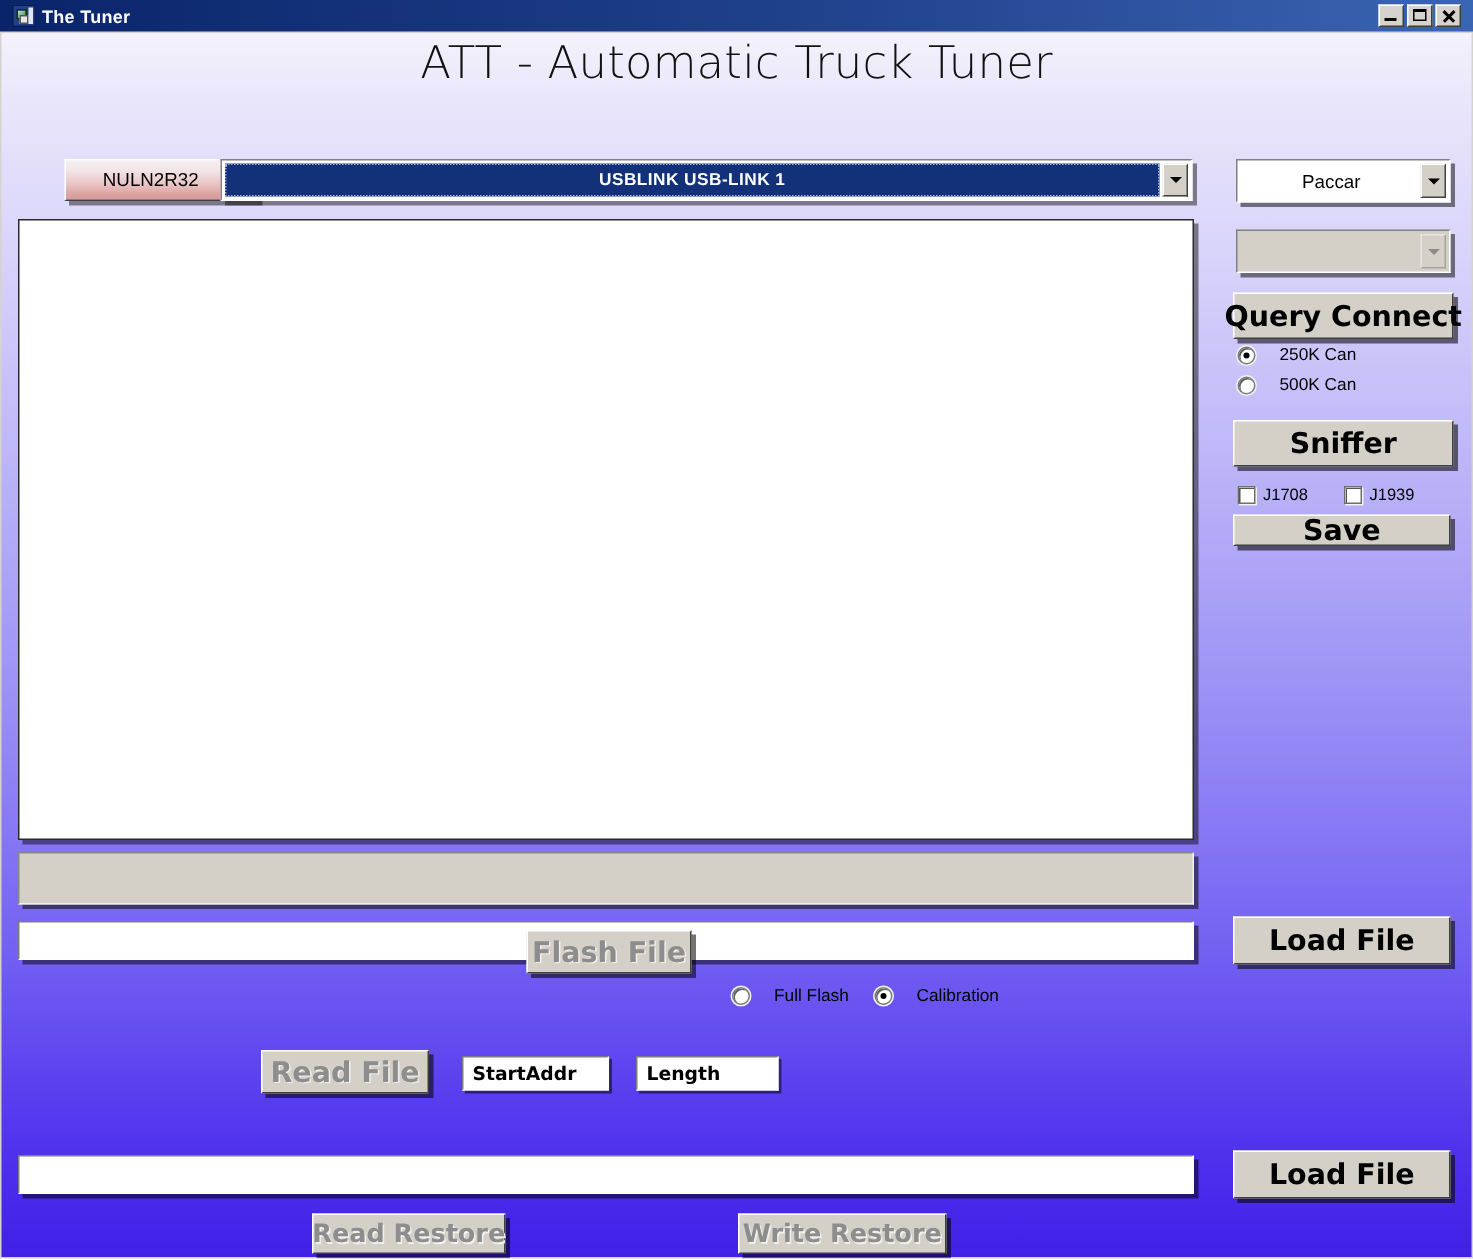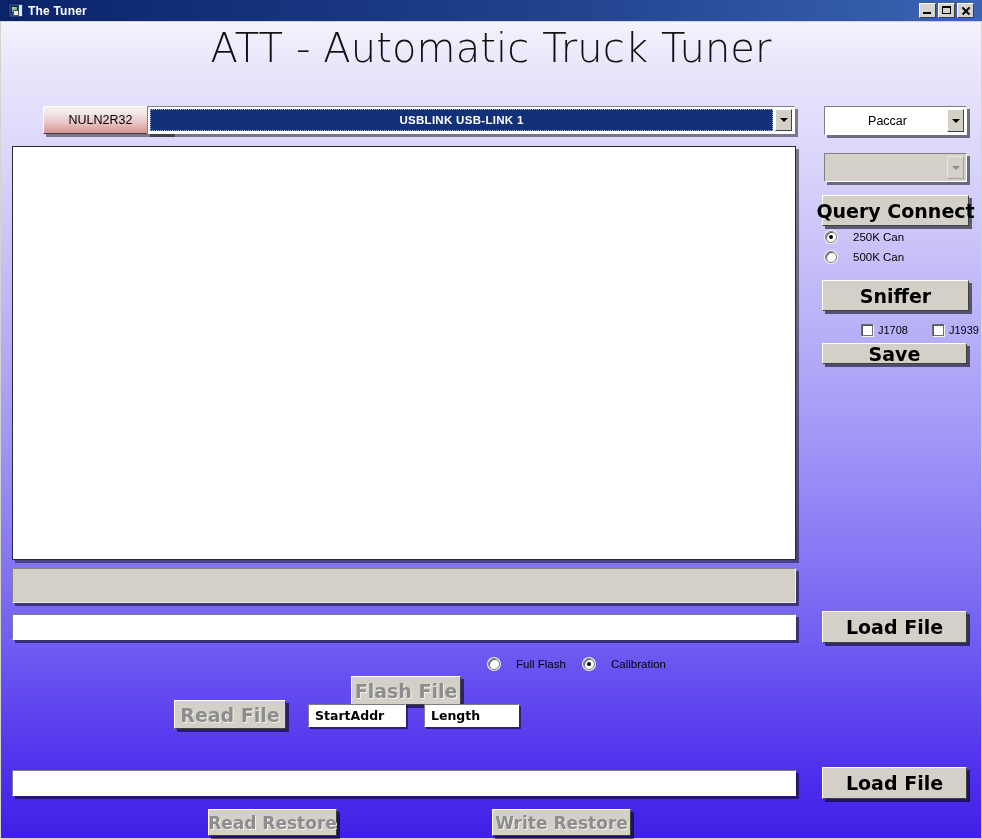--- a/index.html
+++ b/index.html
@@ -129,21 +129,21 @@
         #5e44ef 690px,
         #4c2ded 760px,
         #4120e6 816px);
   }
 
   .header-title {
     position: absolute;
     left: 0; top: 3px;
     width: 980px;
     text-align: center;
-    font-size: 40px;
+    font-size: 30px;
     font-weight: 300;
     color: #111111;
     letter-spacing: 0.1px;
     font-family: "DejaVu Sans", sans-serif;
     font-stretch: condensed;
   }
 
   
   .raised {
     background: #d4d0c8;
@@ -386,35 +386,34 @@
   
   .check-row {
     position: absolute;
     display: flex;
     align-items: center;
     gap: 5px;
     font-size: 11px;
     color: #000000;
     cursor: default;
     user-select: none;
-    margin-left: 36px;
   }
   .check-box {
     width: 12px; height: 12px;
     background: #ffffff;
     border: 1px solid #6e6e6e;
     box-shadow: inset 1px 1px 0 #555555, 1px 1px 0 #f2f2f2;
     box-sizing: border-box;
     flex: none;
   }
   #chk-j1708 { left: 824px; top: 302px; }
   #chk-j1939 { left: 895px; top: 302px; }
 
   
-  #btn-flash-file { left: 350px; top: 654px; width: 110px; height: 29px; }
+  #btn-flash-file { left: 350px; top: 598px; width: 110px; height: 29px; }
   #radio-full-flash  { left: 487px; top: 636px; }
   #radio-calibration { left: 582px; top: 636px; }
 
   #btn-read-file { left: 173px; top: 678px; width: 112px; height: 29px; }
 
   .field {
     position: absolute;
     background: #ffffff;
     border-top: 1px solid #7d7d7d;
     border-left: 1px solid #7d7d7d;

